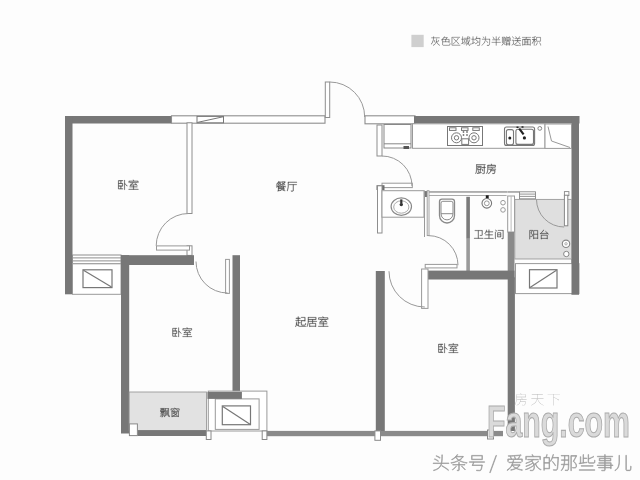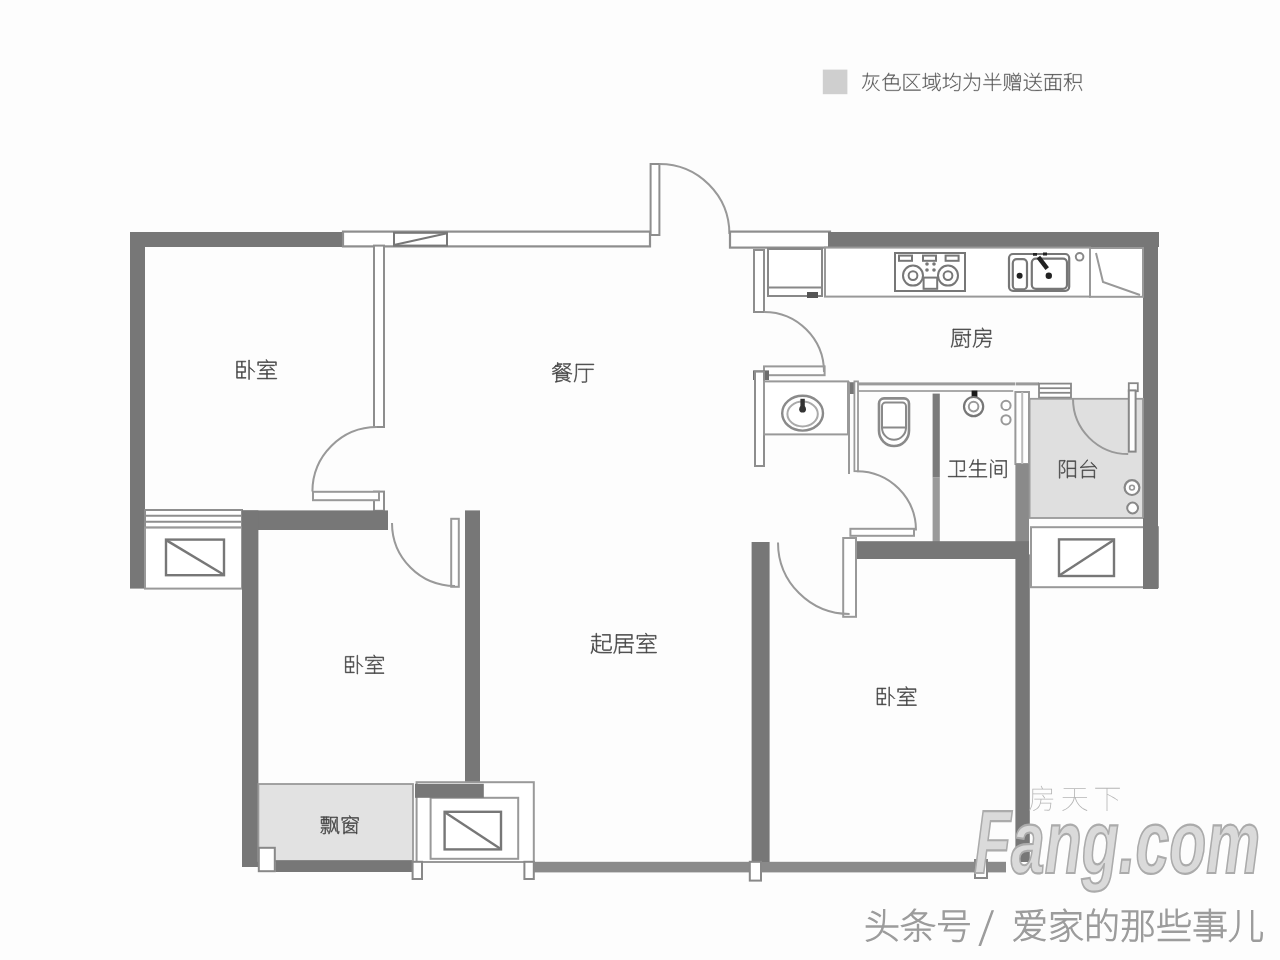--- a/index.html
+++ b/index.html
@@ -1,15 +1,15 @@
 <!DOCTYPE html>
 <html><head><meta charset="utf-8">
 <style>
 html,body{margin:0;padding:0;background:#ffffff;}
-#page{width:640px;height:480px;position:relative;background:#fdfdfd;overflow:hidden;font-style:italic;}
+#page{width:640px;height:480px;position:relative;background:#fdfdfd;overflow:hidden;}
 text{font-family:"Liberation Sans", sans-serif;}
 </style></head>
 <body>
 
 <div id="page">
 <svg width="640" height="480" viewBox="0 0 640 480">
 
 <rect x="411.4" y="34.8" width="12.3" height="12.3" fill="#cfcfcf"></rect>
 
 <rect x="65" y="116" width="106.5" height="7.5" fill="#777777"></rect>

